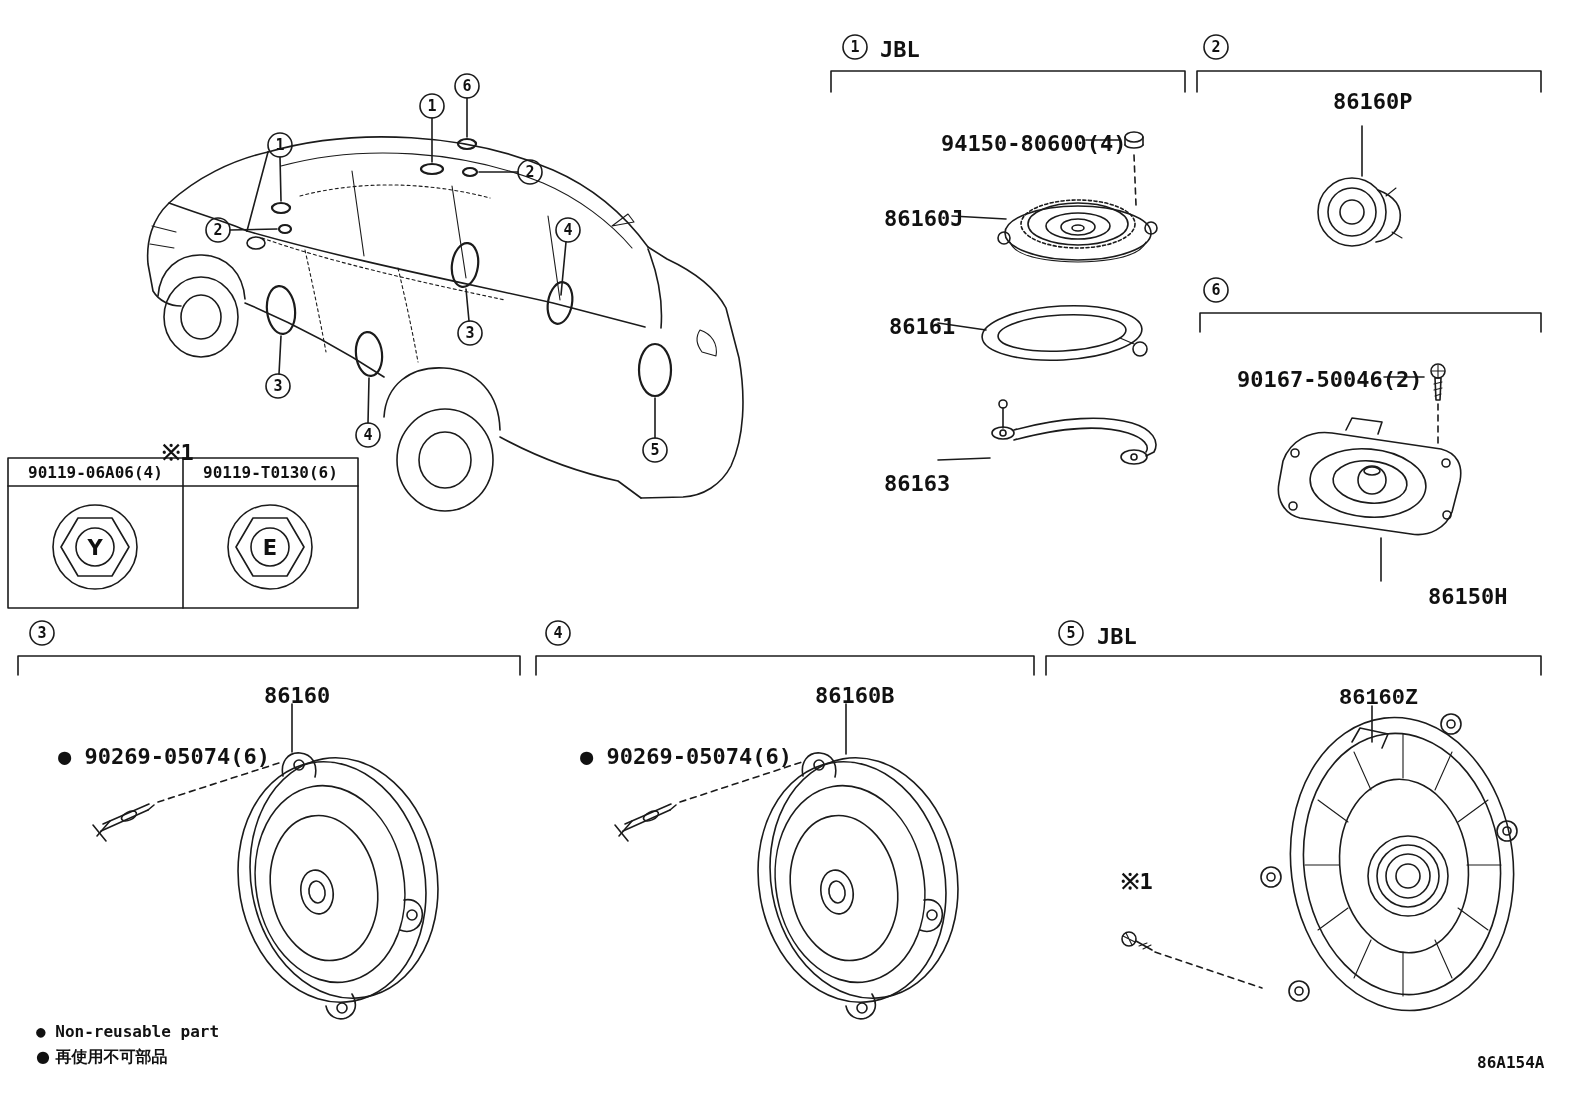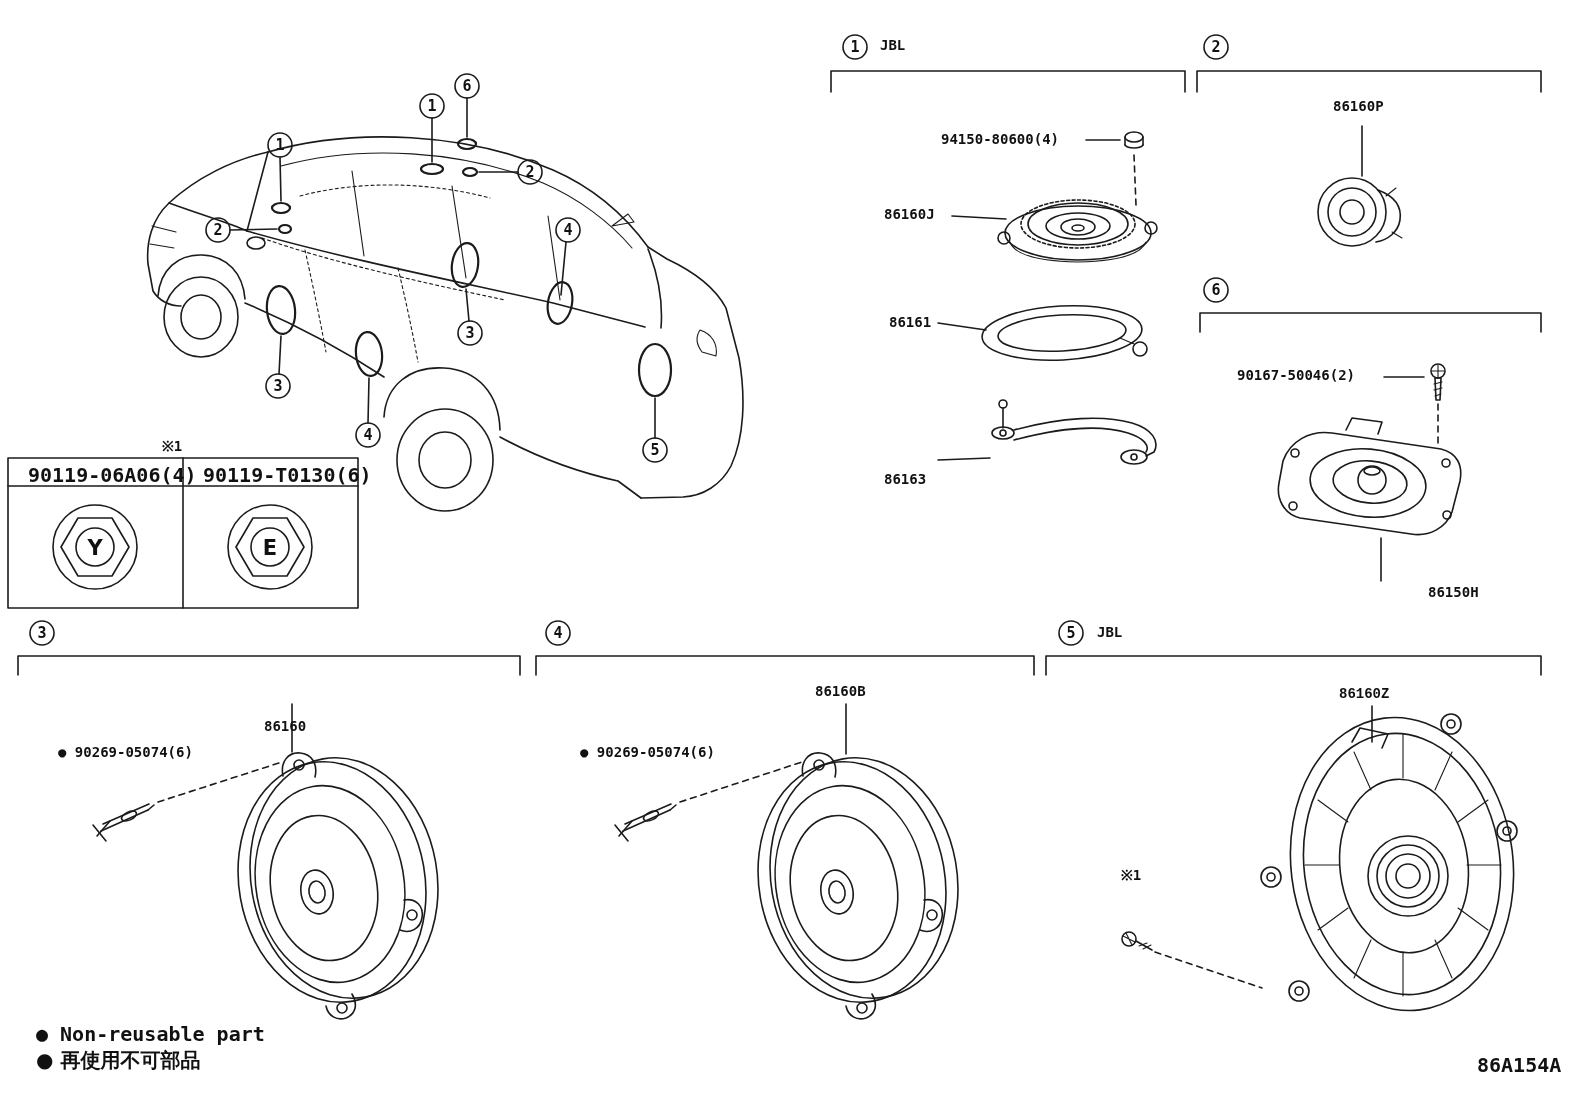--- a/index.html
+++ b/index.html
@@ -9,26 +9,26 @@
     background: #ffffff;
     position: relative;
     overflow: hidden;
     font-family: "DejaVu Sans Mono", "Liberation Mono", monospace;
   }
   #stage { position: absolute; left: 0; top: 0; width: 1592px; height: 1099px; background: #fff; }
   .label {
     position: absolute;
     font-family: "DejaVu Sans Mono", "Liberation Mono", monospace;
     font-weight: bold;
-    font-size: 14px;
+    font-size: 22px;
     color: #111;
     white-space: nowrap;
     letter-spacing: 0;
   }
-  .label.sz16 { font-size: 20px; }
+  .label.sz16 { font-size: 16px; }
   .label.jp { font-family: "DejaVu Sans", sans-serif; font-weight: bold; }
   svg.art { position: absolute; left: 0; top: 0; display: block; }
   svg .ln { stroke: #1b1b1b; fill: none; stroke-width: 1.6; stroke-linecap: round; stroke-linejoin: round; }
   svg .thin { stroke-width: 1.1; }
   svg .thick { stroke-width: 2.2; }
   svg .dash { stroke-dasharray: 6 5; }
   svg .dash2 { stroke-dasharray: 3 3; }
   svg text.cnum {
     font-family: "DejaVu Sans Mono", monospace;
     font-size: 15px; font-weight: bold;
@@ -288,26 +288,26 @@
       <line class="dash" x1="1155" y1="952" x2="1262" y2="988"></line>
     </g>
   </svg>
 
   <div class="label" style="left:880px; top:37px;">JBL</div>
   <div class="label" style="left:941px; top:131px;">94150-80600(4)</div>
   <div class="label" style="left:884px; top:206px;">86160J</div>
   <div class="label" style="left:889px; top:314px;">86161</div>
   <div class="label" style="left:884px; top:451px;margin-top:20px;">86163</div>
 
-  <div class="label" style="left:1333px; top:98px;">86160P</div>
+  <div class="label" style="left:1333px; top:89px;">86160P</div>
 
   <div class="label" style="left:1237px; top:367px;">90167-50046(2)</div>
   <div class="label" style="left:1428px; top:584px;">86150H</div>
 
-  <div class="label" style="left:264px; top:718px;">86160</div>
+  <div class="label" style="left:264px; top:683px;">86160</div>
   <div class="label" style="left:58px; top:744px;">● 90269-05074(6)</div>
 
   <div class="label" style="left:815px; top:683px;">86160B</div>
   <div class="label" style="left:580px; top:744px;">● 90269-05074(6)</div>
 
   <div class="label" style="left:1097px; top:624px;">JBL</div>
   <div class="label" style="left:1339px; top:686px;font-family:Liberation Mono, monospace;">86160Z</div>
   <div class="label" style="left:1121px; top:865px;">※1</div>
 
   <div class="label" style="left:162px; top:436px;">※1</div>

